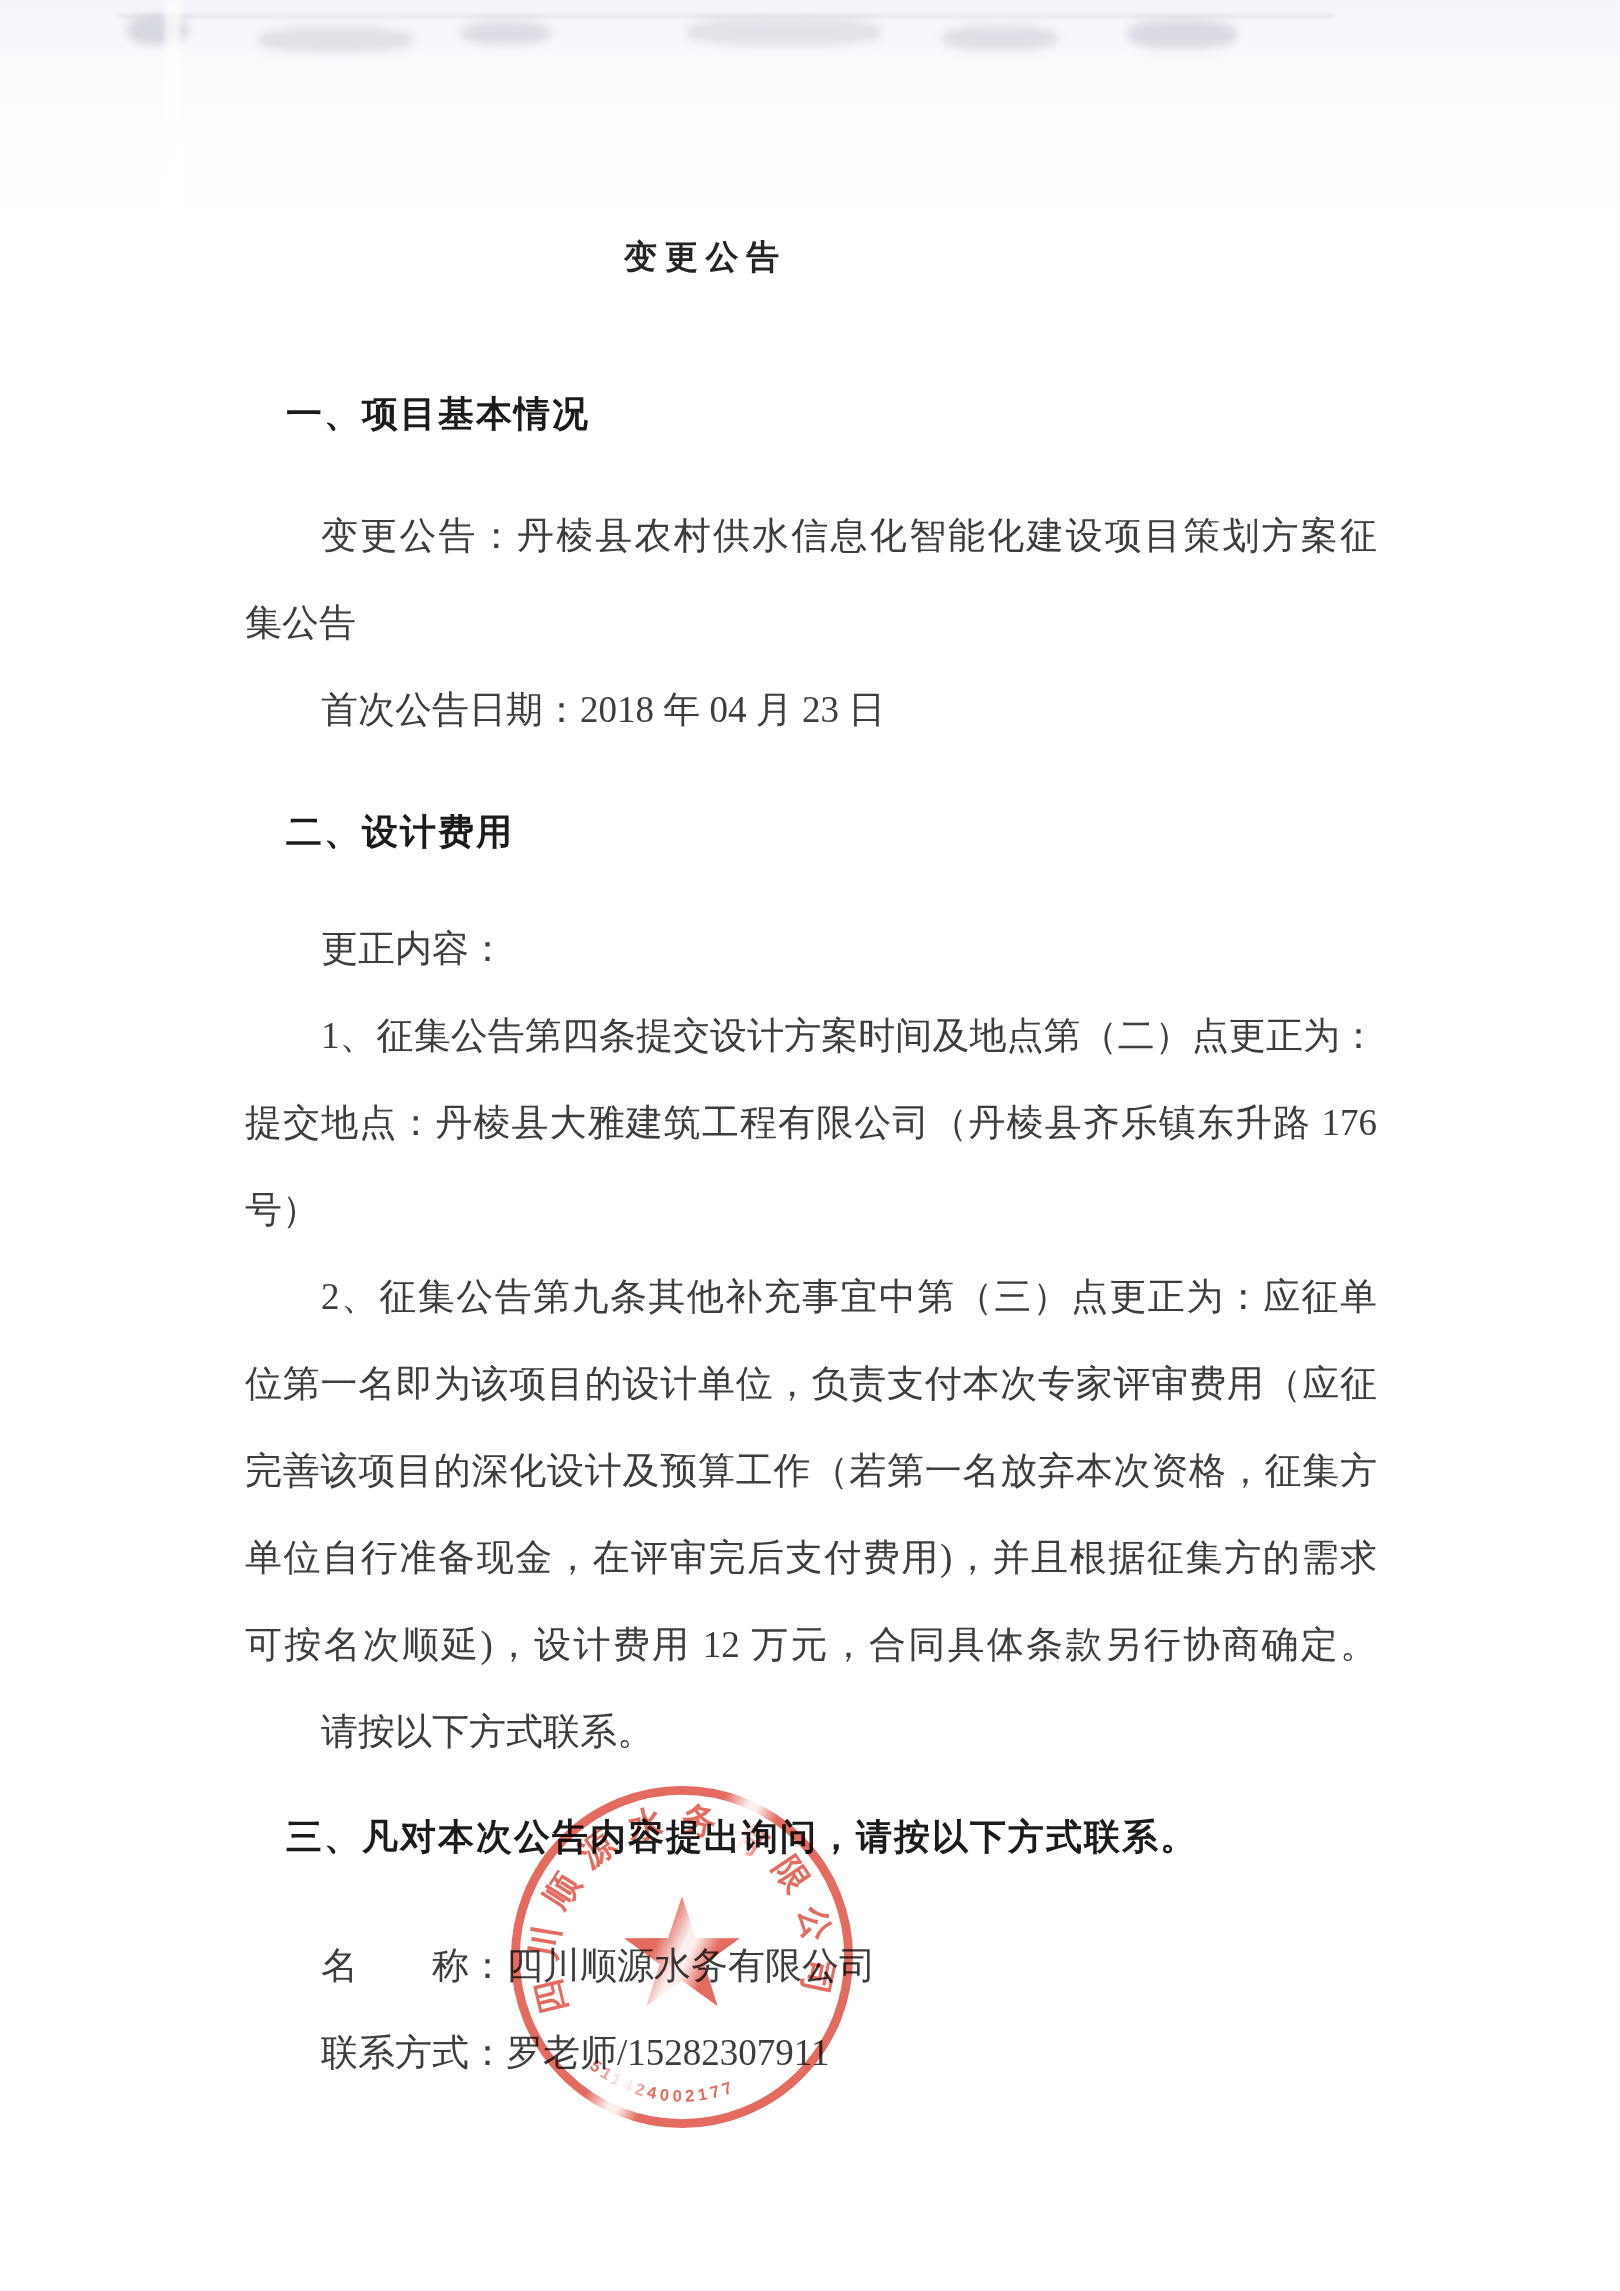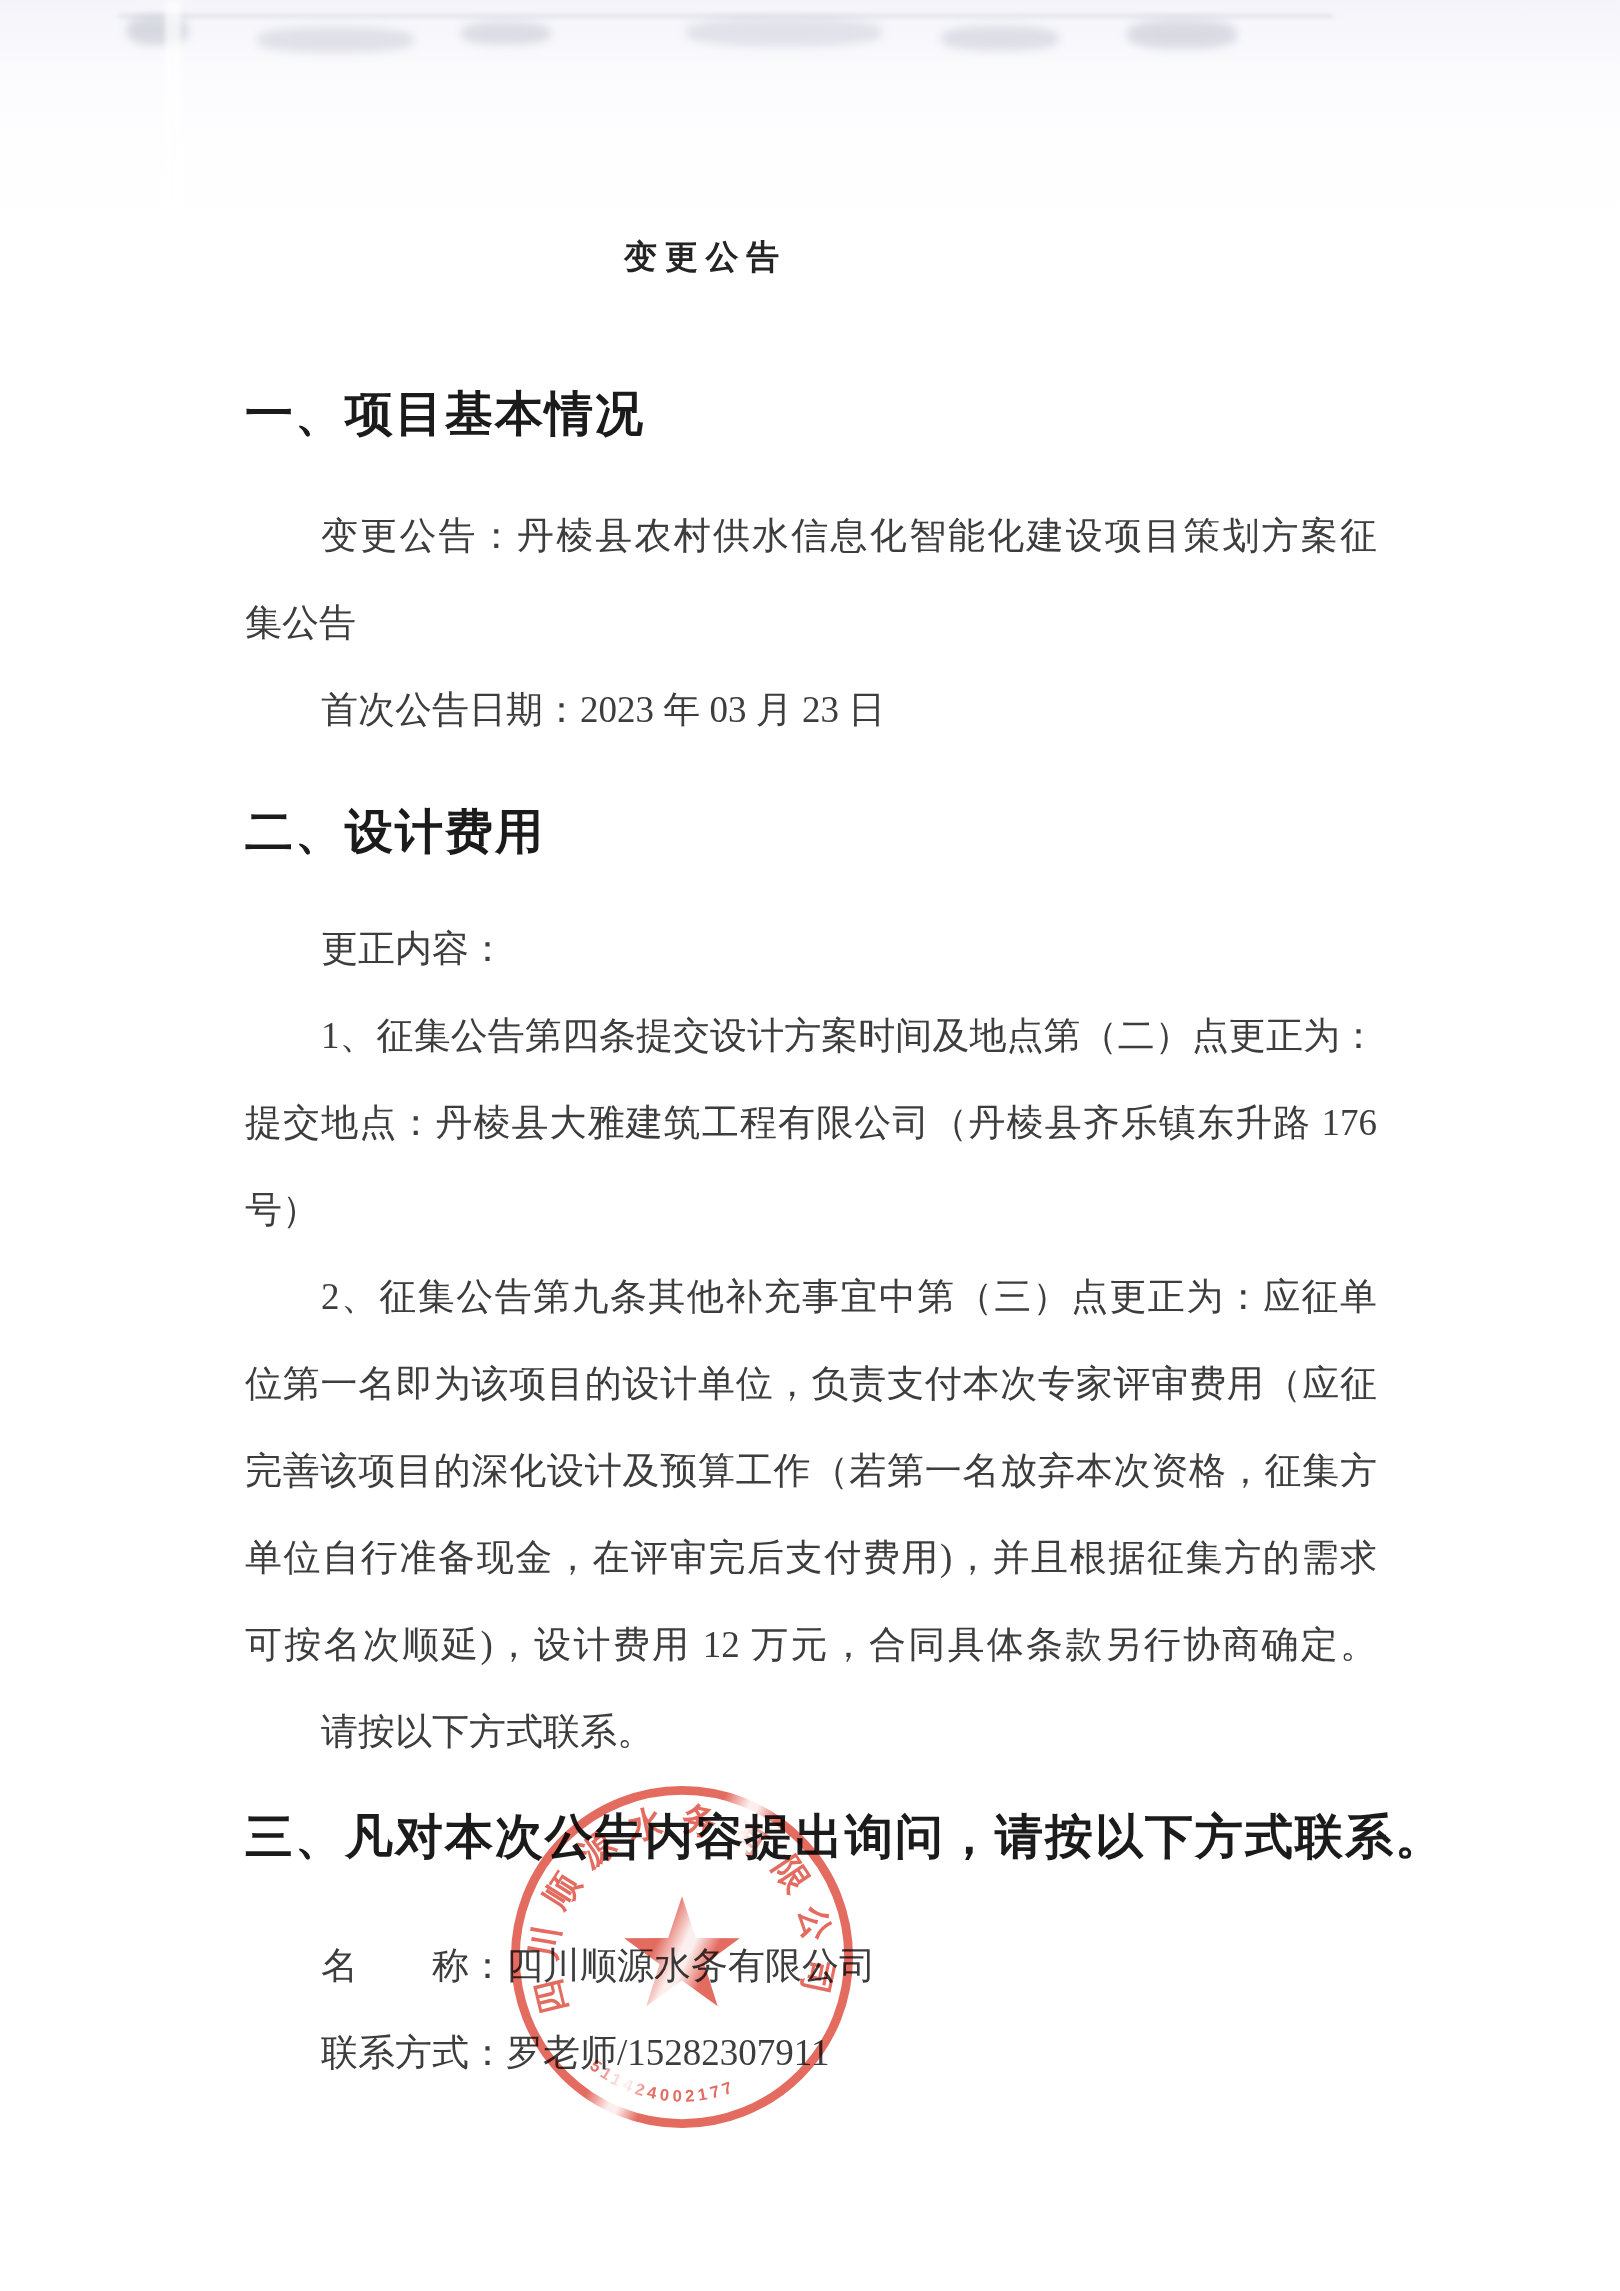--- a/index.html
+++ b/index.html
@@ -43,24 +43,25 @@
     white-space:nowrap;
     color:#3d3d3d;
   }
   .bline.fill{
     text-align:justify;text-align-last:justify;
     white-space:normal;
   }
   .bline.indent{padding-left:76px;}
   .hline{
     height:87px;line-height:87px;
-    font-size:48px;font-weight:bold;color:#1b1b1b;
+    font-size:36px;font-weight:bold;color:#1b1b1b;
     letter-spacing:2px;
     font-family:"Liberation Sans","DejaVu Sans",sans-serif;
     white-space:nowrap;
+    margin-left:41px;
   }
   .mt36{margin-top:35px;}
   .mt31{margin-top:30px;}
   .mt18{margin-top:17.6px;}
   .mt43{margin-top:42px;}
   
   .stamp{
     position:absolute;left:486px;top:1761px;width:392px;height:392px;
     opacity:.82;mix-blend-mode:multiply;
   }
@@ -86,21 +87,21 @@
   </div>
   <div class="streak"></div>
   <div class="paper-lightband"></div>
 
   <div class="title">变更公告</div>
 
   <div class="content">
     <div class="hline">一、项目基本情况</div>
     <div class="bline indent fill mt36">变更公告：丹棱县农村供水信息化智能化建设项目策划方案征</div>
     <div class="bline">集公告</div>
-    <div class="bline indent">首次公告日期：2023 年 03 月 23 日</div>
+    <div class="bline indent">首次公告日期：2018 年 04 月 23 日</div>
     <div class="hline mt36">二、设计费用</div>
     <div class="bline indent mt31">更正内容：</div>
     <div class="bline indent fill">1、征集公告第四条提交设计方案时间及地点第（二）点更正为：</div>
     <div class="bline fill">提交地点：丹棱县大雅建筑工程有限公司（丹棱县齐乐镇东升路 176</div>
     <div class="bline">号）</div>
     <div class="bline indent fill">2、征集公告第九条其他补充事宜中第（三）点更正为：应征单</div>
     <div class="bline fill">位第一名即为该项目的设计单位，负责支付本次专家评审费用（应征</div>
     <div class="bline fill">完善该项目的深化设计及预算工作（若第一名放弃本次资格，征集方</div>
     <div class="bline fill">单位自行准备现金，在评审完后支付费用)，并且根据征集方的需求</div>
     <div class="bline fill">可按名次顺延)，设计费用 12 万元，合同具体条款另行协商确定。</div>

